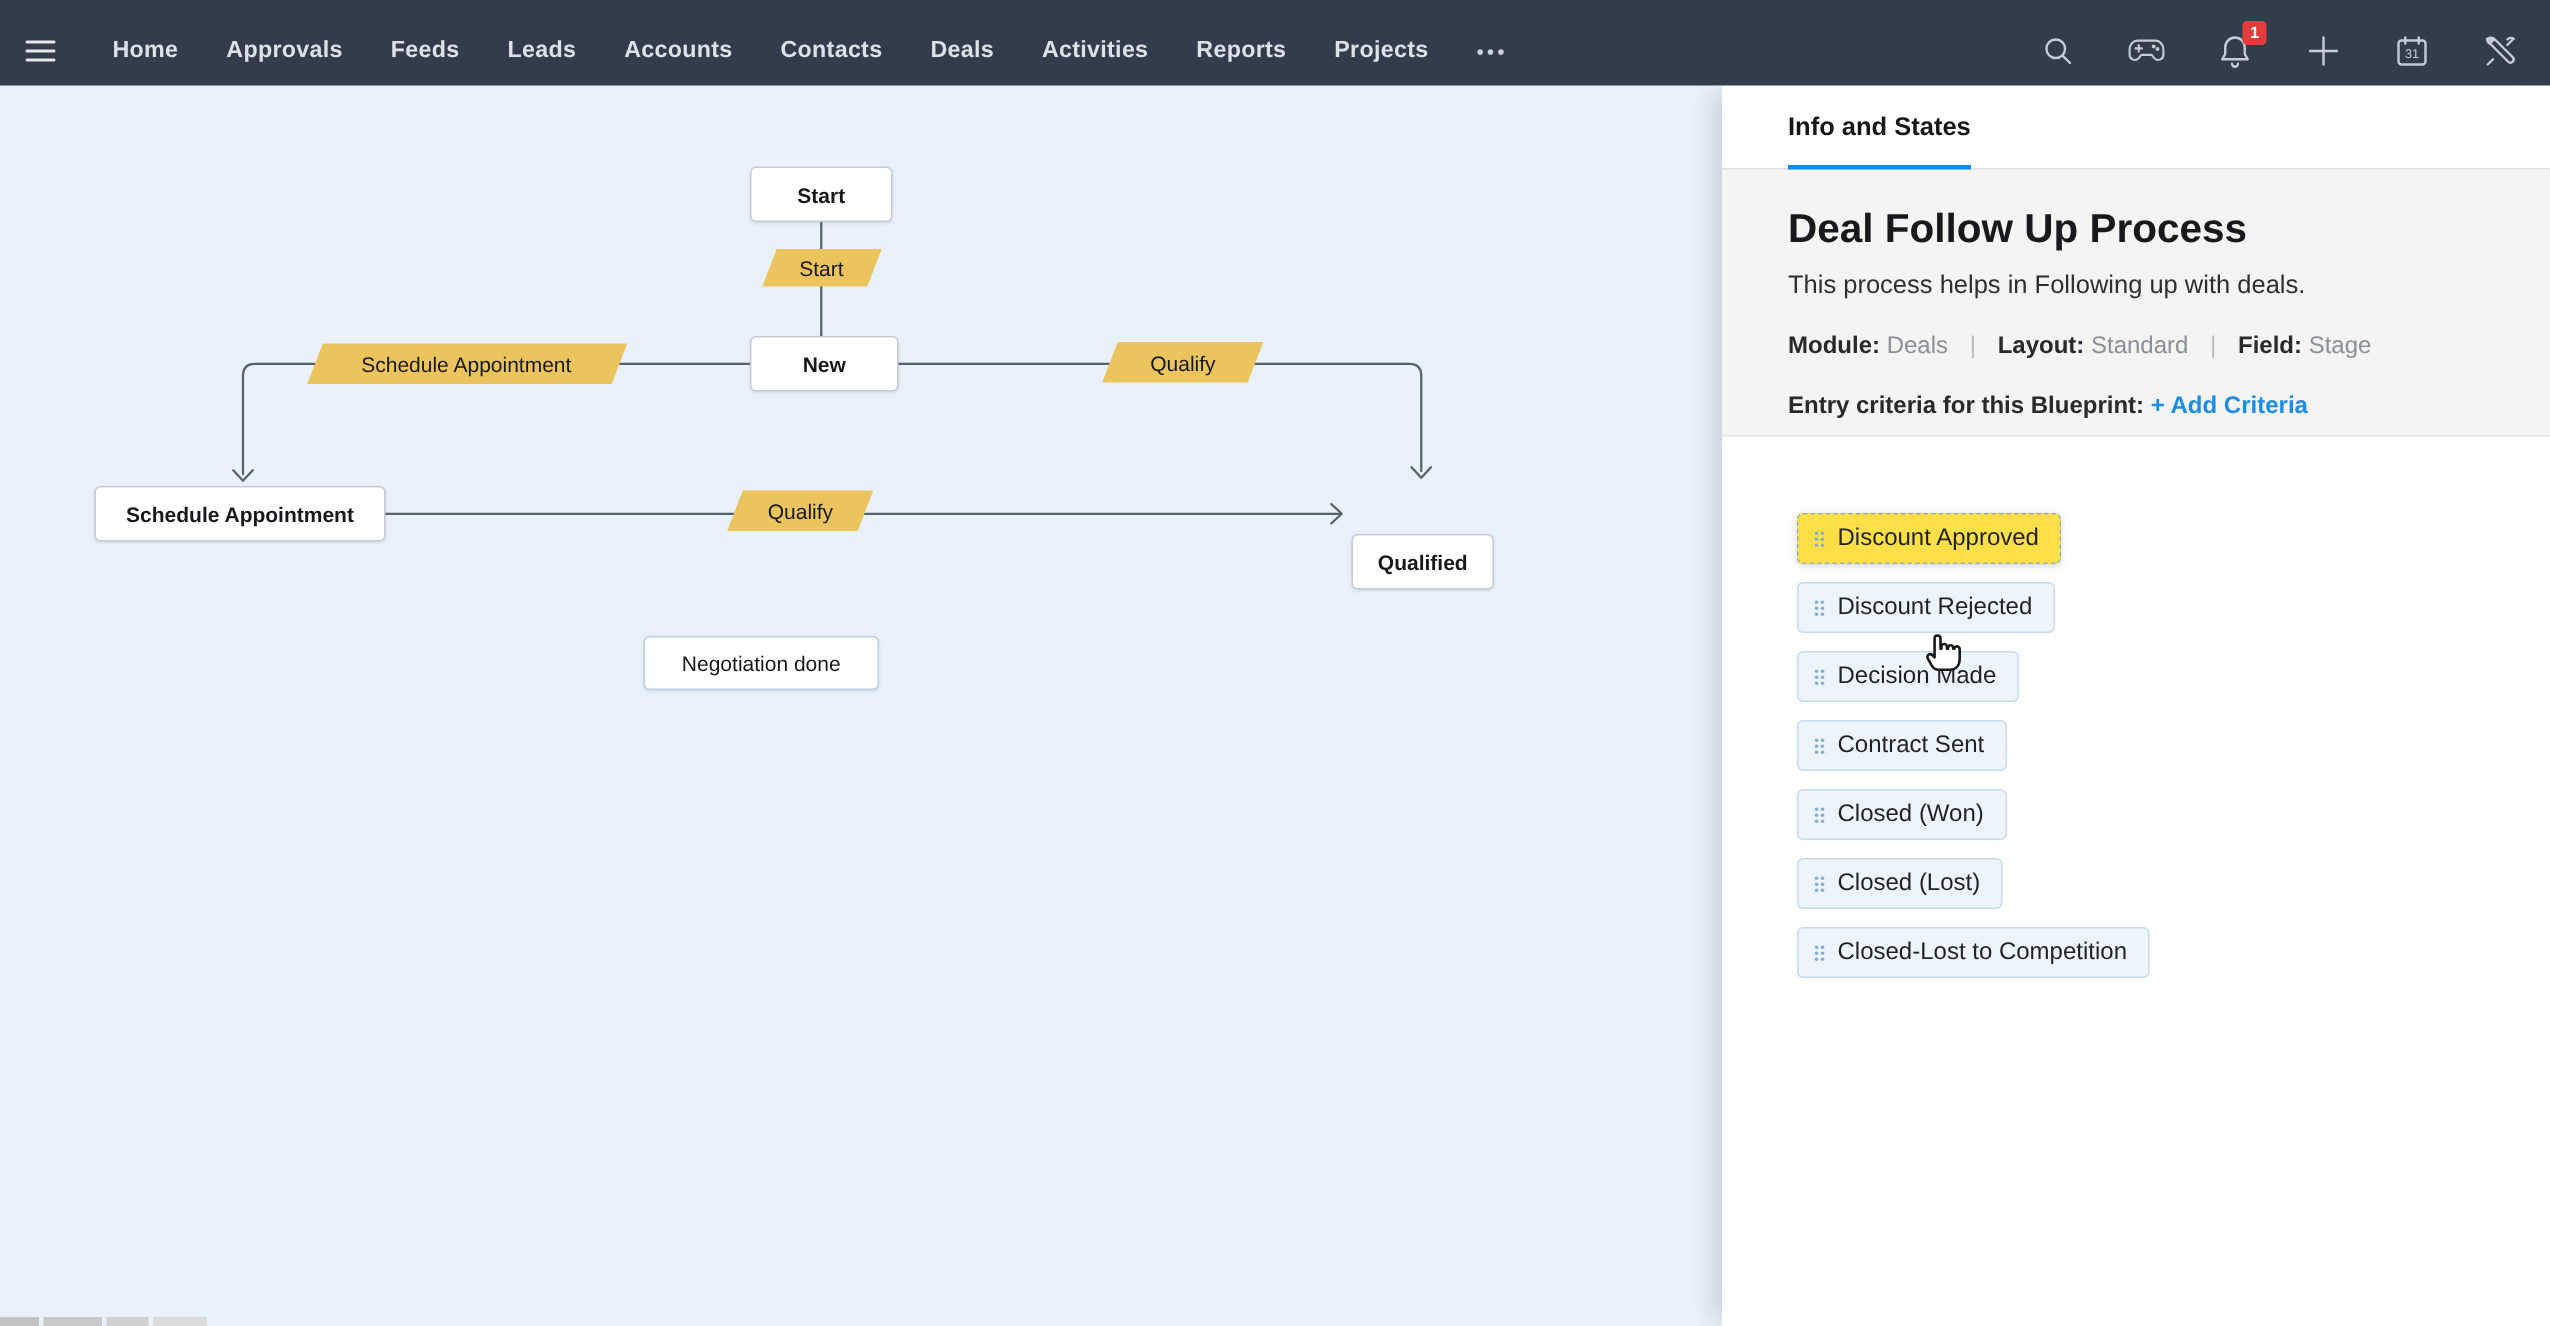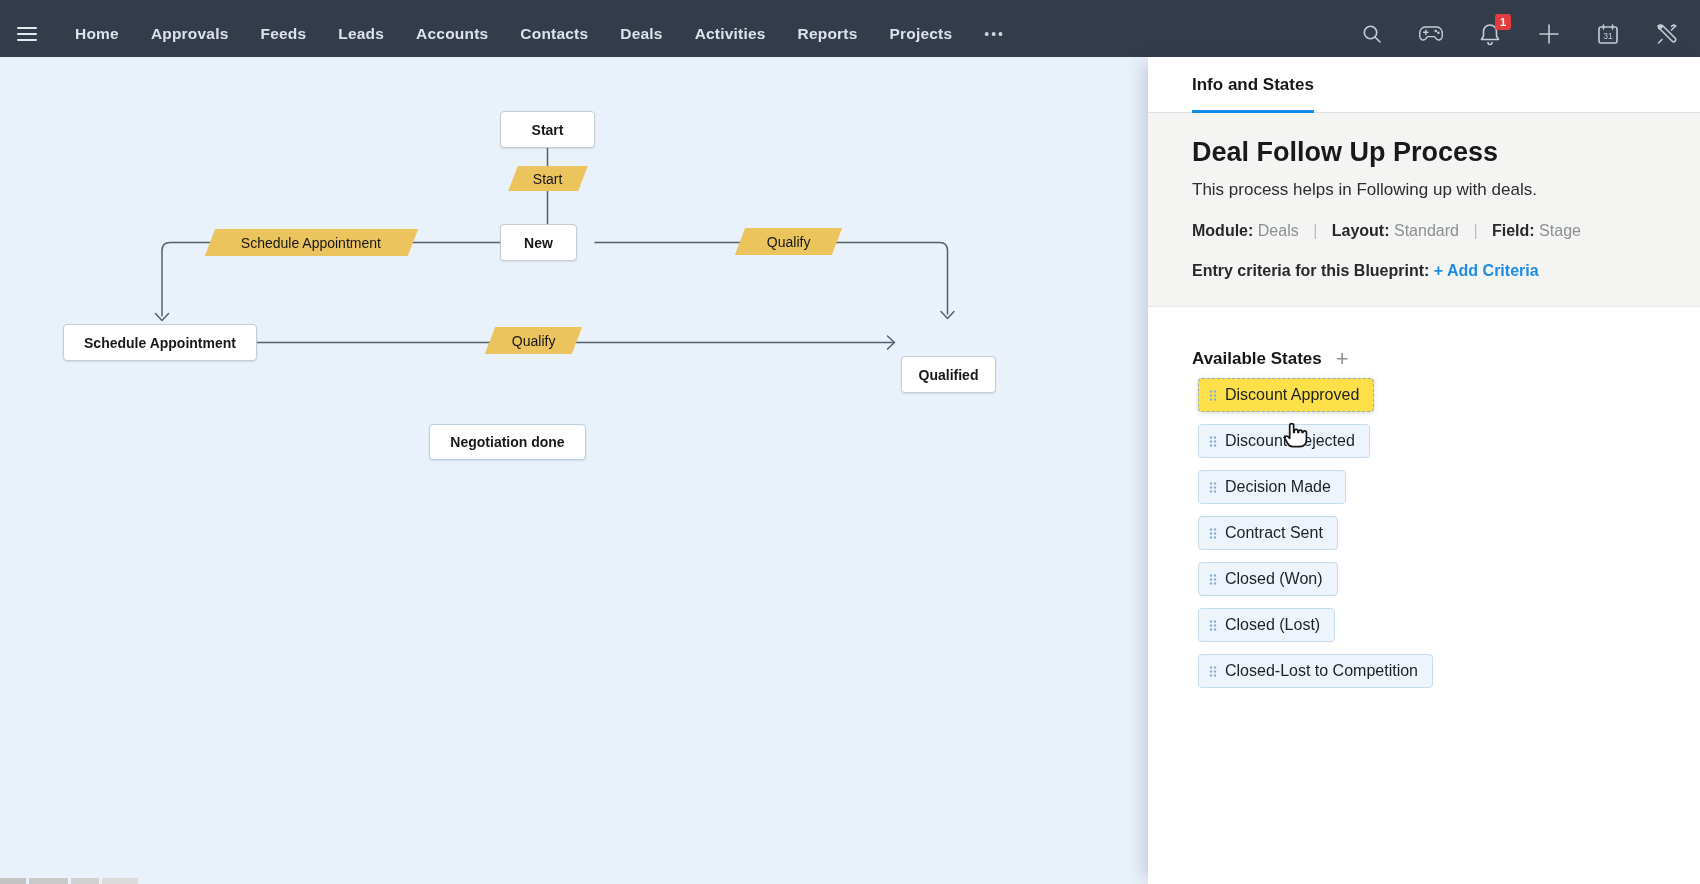--- a/index.html
+++ b/index.html
@@ -19,38 +19,38 @@
   .nav-icon svg { stroke:#c6ccd6; fill:none; stroke-width:1.6; stroke-linecap:round; stroke-linejoin:round; }
   .badge { position:absolute; top:-7px; right:-8px; min-width:16px; height:16px; background:#e23c3c; color:#fff;
            font-size:11px; font-weight:bold; border-radius:3px; display:flex; align-items:center; justify-content:center; padding:0 3px; }
 
   
   .canvas { position:absolute; left:0; top:57px; width:1148px; height:827px; background:#e9f1fa; overflow:hidden; }
   .connectors { position:absolute; left:0; top:0; }
   .node { position:absolute; background:#fff; border:1px solid #c6ccd4; border-radius:4px;
           display:flex; align-items:center; justify-content:center; font-size:14px; font-weight:bold; color:#16181b;
           box-shadow:0 1px 2px rgba(110,130,150,.18); }
-  .node.light { font-weight:bold; border-color:#b7d0e2; }
+  .node.light { font-weight:normal; border-color:#b7d0e2; }
   .transition { position:absolute; background:#ecc45e; transform:skewX(-21deg);
                 display:flex; align-items:center; justify-content:center; }
   .transition > span { transform:skewX(21deg); font-size:14px; color:#17181a; white-space:nowrap; }
   .hscroll { position:absolute; left:0; bottom:0; height:6px; display:flex; gap:3px; }
   .hscroll div { height:6px; }
   .hs1 { width:26px; background:#c3c3c3; }
   .hs2 { width:39px; background:#c9c9c9; }
   .hs3 { width:28px; background:#d0d0d0; }
   .hs4 { width:36px; background:#dbdbdb; }
 
   
   .panel { position:absolute; left:1148px; top:57px; width:552px; height:827px; background:#fff;
            box-shadow:-10px 0 14px -4px rgba(50,70,90,.18); }
   .tabbar { position:relative; height:56px; border-bottom:1px solid #dfdfdf; display:flex; align-items:center; padding:0 44px; }
   .tab { position:relative; height:100%; display:flex; align-items:center; font-size:17px; font-weight:bold; color:#15171a; cursor:pointer; }
   .tab .underline { position:absolute; left:0; bottom:-1px; width:100%; height:3px; background:#0f8be9; }
-  .info-section { background:#f4f4f2; border-bottom:1px solid #e8e8e6; padding:24px 40px 26px 44px; }
+  .info-section { background:#f4f4f2; border-bottom:1px solid #e8e8e6; padding:24px 40px 10px 44px; }
   .info-title { font-size:27px; font-weight:bold; color:#17191c; }
   .info-desc { margin-top:12px; font-size:17px; color:#2c2e31; }
   .meta { margin-top:22px; font-size:16px; color:#222; }
   .meta .lbl { font-weight:bold; color:#27292c; }
   .meta .val { color:#8a9097; }
   .meta .sep { color:#b9bdc2; margin:0 10px; }
   .entry { margin-top:22px; font-size:16px; color:#27292c;font-weight:bold; }
   .link { color:#1d8ce8; cursor:pointer; }
   .states-section { padding:42px 40px 0 44px; }
   .states-head { display:flex; align-items:center; gap:14px; }
@@ -145,21 +145,21 @@
       <path d="M 257 285.5 H 894"></path>
       <path d="M 887.5 279 L 894.5 285.5 L 887.5 292"></path>
     </svg>
 
     <div class="node" style="left:500px; top:54px; width:95px; height:37px;">
         <span>Start</span>
       </div>
     <div class="transition" style="left:513px; top:109px; width:70px; height:25px;">
         <span>Start</span>
       </div>
-    <div class="node" style="left:500px; top:167px; width:77px; height:37px;">
+    <div class="node" style="left:500px; top:167px; width:99px; height:37px;">
         <span>New</span>
       </div>
 
     <div class="transition" style="left:210px; top:172px; width:203px; height:27px;">
         <span>Schedule Appointment</span>
       </div>
     <div class="transition" style="left:740px; top:171px; width:97px; height:27px;">
         <span>Qualify</span>
       </div>
 
@@ -207,24 +207,20 @@
         <span class="val"> </span><span class="val">Stage</span>
       </div>
       <div class="entry">
         <span>Entry criteria for this Blueprint:</span>
         <span> </span>
         <span class="link">+ Add Criteria</span>
       </div>
     </div>
 
     <div class="states-section">
-      <div class="states-head">
-        <span class="states-title">Available States</span>
-        <span class="add-state">+</span>
-      </div>
       <div class="states-list">
         <div class="state-item dragging">
           <span class="handle">
               <svg width="8" height="13" viewBox="0 0 8 13">
                 <g fill="#86aed2">
                   <circle cx="2" cy="2.5" r="1.2"></circle>
                   <circle cx="6" cy="2.5" r="1.2"></circle>
                   <circle cx="2" cy="6.5" r="1.2"></circle>
                   <circle cx="6" cy="6.5" r="1.2"></circle>
                   <circle cx="2" cy="10.5" r="1.2"></circle>

